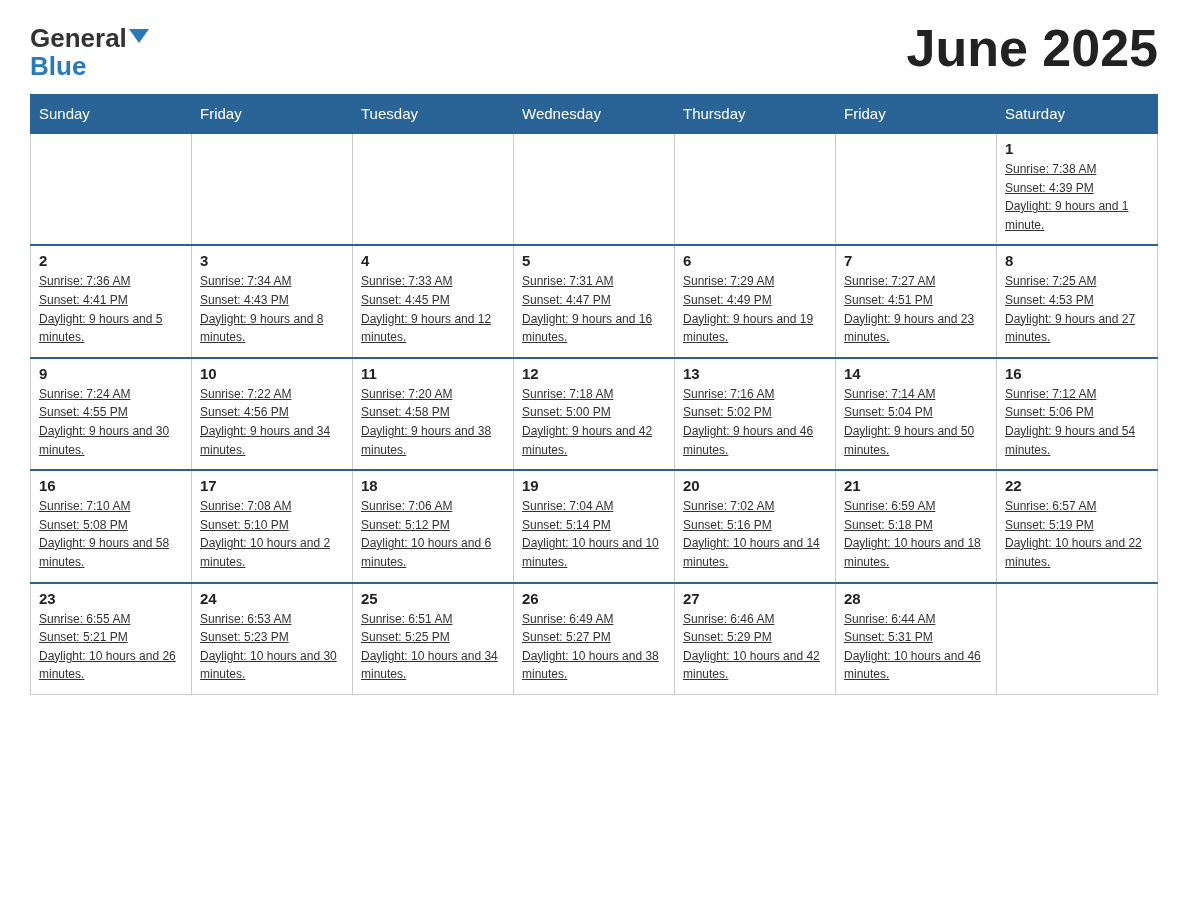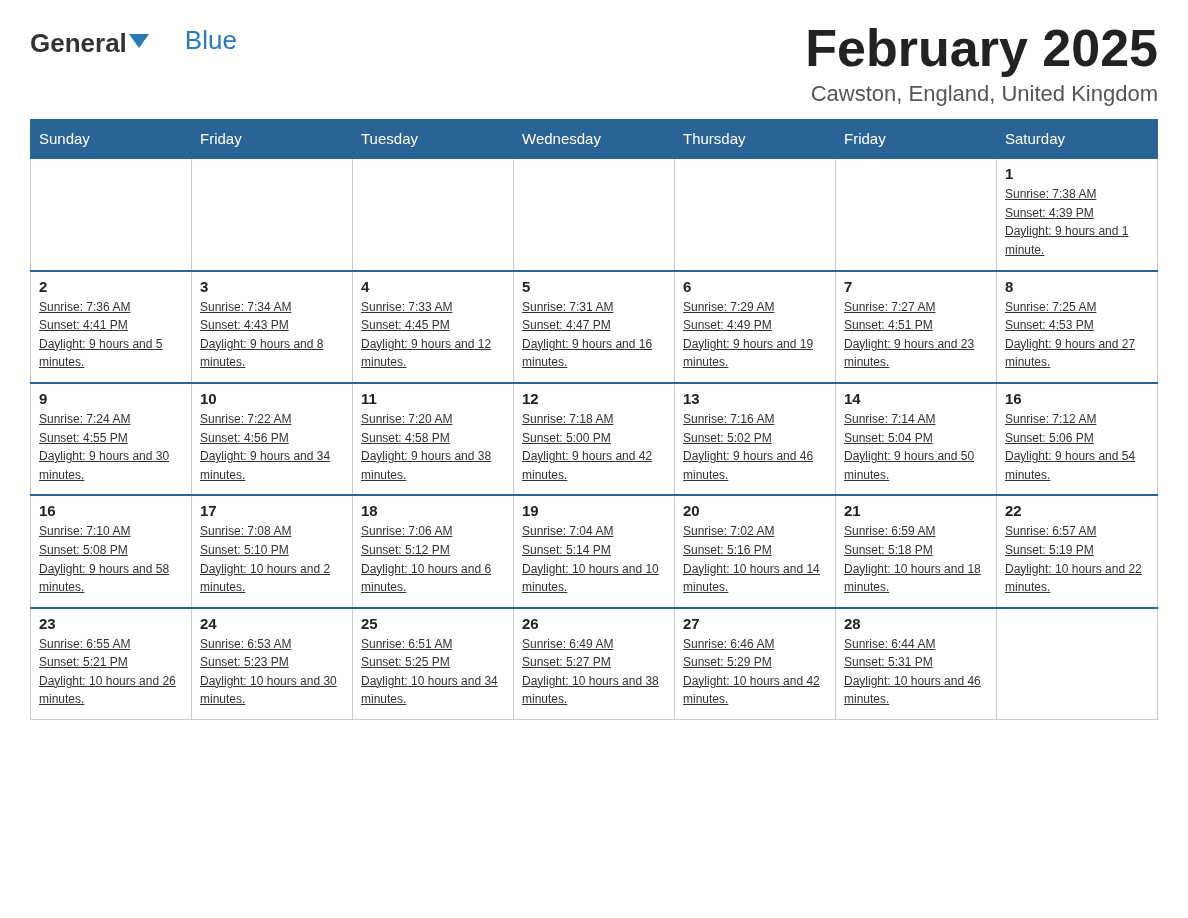--- a/index.html
+++ b/index.html
@@ -11,24 +11,23 @@
       min-height: 918px;
     }
     .header {
       display: flex;
       justify-content: space-between;
       align-items: flex-start;
       margin-bottom: 10px;
     }
     .logo {
       display: flex;
-      flex-direction: row;
-      align-items: flex-end;
+      flex-direction: column;
+      align-items: flex-start;
       padding-top: 5px;
-      gap: 36px;
     }
     .logo-text {
       font-size: 26px;
       font-weight: bold;
       color: #333;
       line-height: 1;
     }
     .logo-arrow {
       display: inline-block;
       width: 0;
@@ -41,21 +40,21 @@
       position: relative;
       top: -2px;
     }
     .logo-line {
       display: flex;
       align-items: center;
     }
     .logo-underline {
       color: #2a7ab8;
       font-size: 26px;
-      font-weight: normal;
+      font-weight: bold;
     }
     .title-section {
       text-align: right;
     }
     .calendar-title {
       font-size: 52px;
       font-weight: bold;
       color: #222;
       line-height: 1.1;
     }
@@ -114,22 +113,21 @@
 
 <div class="header">
   <div class="logo">
     <div class="logo-line">
       <span class="logo-text">General</span>
       <span class="logo-arrow"></span>
     </div>
     <span class="logo-underline">Blue</span>
   </div>
   <div class="title-section">
-    <div class="calendar-title">February 2025</div>
-    <div class="calendar-subtitle">Cawston, England, United Kingdom</div>
+    <div class="calendar-title">June 2025</div>
   </div>
 </div>
 
 <table class="calendar">
   <thead>
     <tr>
     <th>Sunday</th>
         <th>Friday</th>
         <th>Tuesday</th>
         <th>Wednesday</th>

